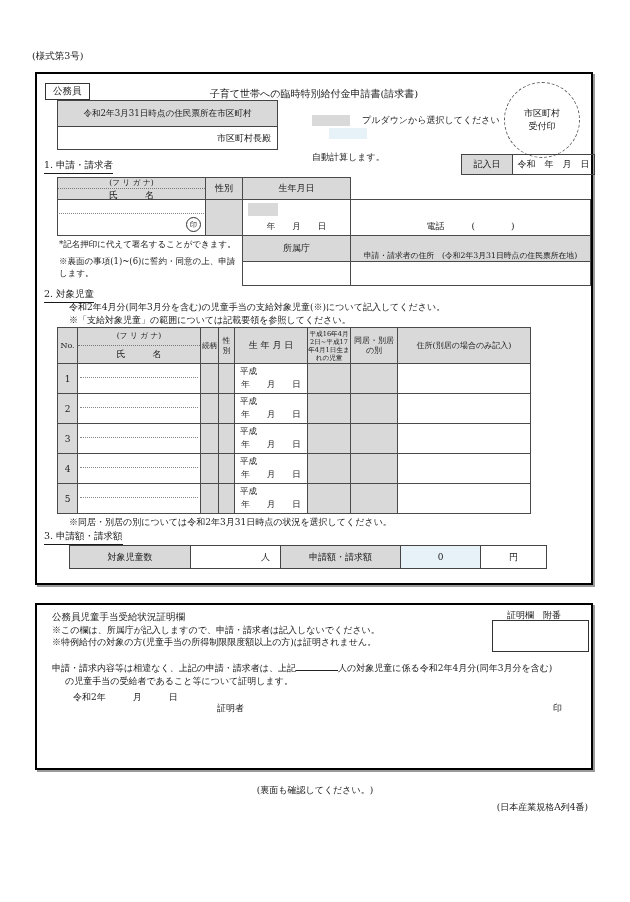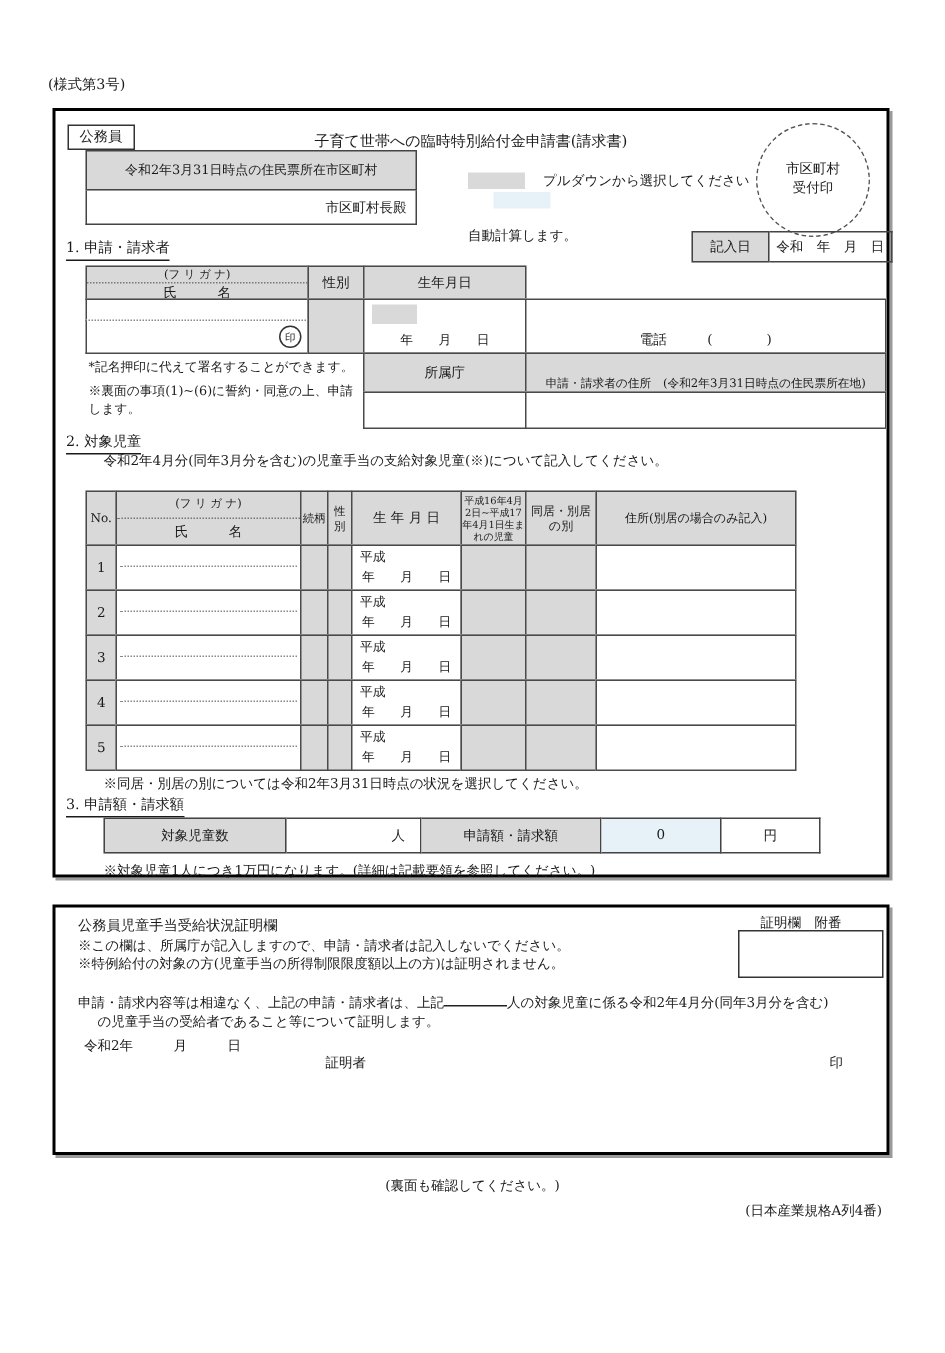--- a/index.html
+++ b/index.html
@@ -101,20 +101,21 @@
       </div>
       <div class="cell" style="left:185px;top:84px;width:109px;height:25px;"></div>
       <div class="cell" style="left:293px;top:84px;width:241px;height:25px;"></div>
 
       <div class="abs note" style="left:2px;top:62px;width:182px;">*記名押印に代えて署名することができます。</div>
       <div class="abs note" style="left:2px;top:78px;width:182px;line-height:12px;">※裏面の事項(1)~(6)に誓約・同意の上、申請します。</div>
     </div>
 
     <div class="abs heading" style="left:7px;top:214px;">2. 対象児童</div>
     <div class="abs" style="left:32px;top:227px;">令和2年4月分(同年3月分を含む)の児童手当の支給対象児童(※)について記入してください。</div>
+    <div class="abs" style="left:32px;top:240px;">※「支給対象児童」の範囲については記載要領を参照してください。</div>
 
     <div class="abs" style="left:20px;top:253px;width:474px;height:187px;">
 
       <div class="cell gray ctr small" style="left:0;top:0;width:21px;height:37px;">No.</div>
       <div class="cell gray hdr2" style="left:20px;top:0;width:124px;height:37px;">
         <div class="l1">(フ リ ガ ナ)</div>
         <div class="l2">氏　　　名</div>
       </div>
       <div class="cell gray ctr" style="left:143px;top:0;width:19px;height:37px;font-size:7.6px;padding:0;">続柄</div>
       <div class="cell gray ctr" style="left:161px;top:0;width:17px;height:37px;font-size:7.6px;padding:0;">性別</div>
@@ -197,37 +198,36 @@
     <div class="abs" style="left:32px;top:442px;">※同居・別居の別については令和2年3月31日時点の状況を選択してください。</div>
 
     <div class="abs heading" style="left:7px;top:456px;">3. 申請額・請求額</div>
     <div class="abs" style="left:32px;top:471px;height:24px;display:flex;">
       <div class="gray ctr" style="width:122px;border:1px solid #444;box-sizing:border-box;">対象児童数</div>
       <div style="width:90px;border:1px solid #444;border-left:none;box-sizing:border-box;display:flex;align-items:center;justify-content:flex-end;padding-right:10px;">人</div>
       <div class="gray ctr" style="width:120px;border:1px solid #444;border-left:none;box-sizing:border-box;">申請額・請求額</div>
       <div class="blue ctr" style="width:80px;border:1px solid #444;border-left:none;box-sizing:border-box;">0</div>
       <div class="ctr" style="width:66px;border:1px solid #444;border-left:none;box-sizing:border-box;">円</div>
     </div>
-    <div class="abs" style="left:32px;top:500px;">※対象児童1人につき1万円になります。(詳細は記載要領を参照してください。)</div>
   </div>
 
   <div class="box" style="left:35px;top:603px;width:558px;height:167px;">
     <div class="abs" style="left:15px;top:6px;font-size:9.5px;">公務員児童手当受給状況証明欄</div>
     <div class="abs" style="left:15px;top:19px;">※この欄は、所属庁が記入しますので、申請・請求者は記入しないでください。</div>
     <div class="abs" style="left:15px;top:31px;">※特例給付の対象の方(児童手当の所得制限限度額以上の方)は証明されません。</div>
 
     <div class="abs" style="left:470px;top:4px;">証明欄　附番</div>
     <div class="abs" style="left:455px;top:15px;width:97px;height:32px;border:1px solid #333;box-sizing:border-box;"></div>
 
     <div class="abs" style="left:15px;top:56px;right:8px;">
       <span>申請・請求内容等は相違なく、上記の申請・請求者は、上記</span><span class="blank-line"></span><span>人の対象児童に係る令和2年4月分(同年3月分を含む)</span>
     </div>
     <div class="abs" style="left:28px;top:70px;">の児童手当の受給者であること等について証明します。</div>
 
-    <div class="abs" style="left:19px;top:86px;">令和2年　　　月　　　日</div>
+    <div class="abs" style="left:36px;top:86px;">令和2年　　　月　　　日</div>
     <div class="abs" style="left:180px;top:97px;">証明者</div>
     <div class="abs" style="left:516px;top:97px;">印</div>
 
   </div>
 
   <div class="abs" style="left:0;width:630px;top:784px;text-align:center;">(裏面も確認してください。)</div>
   <div class="abs" style="right:42px;top:801px;">(日本産業規格A列4番)</div>
 
 </div>
 

